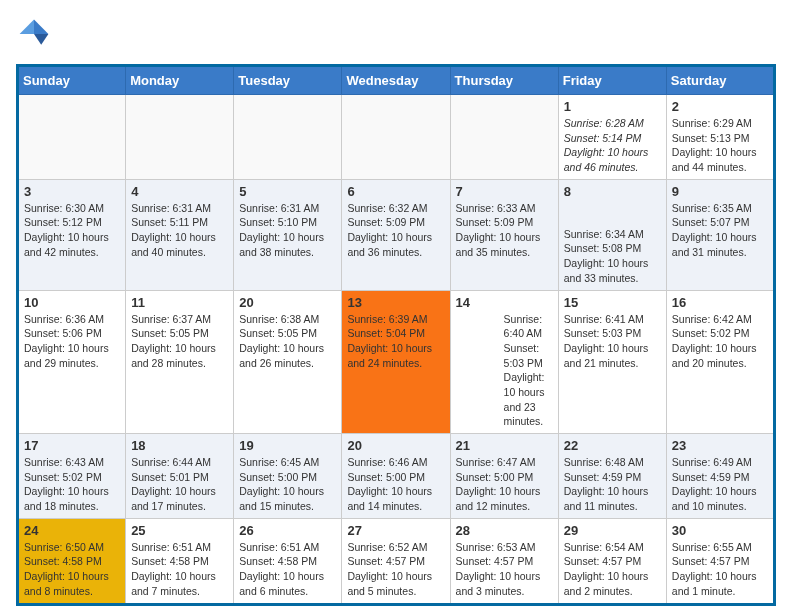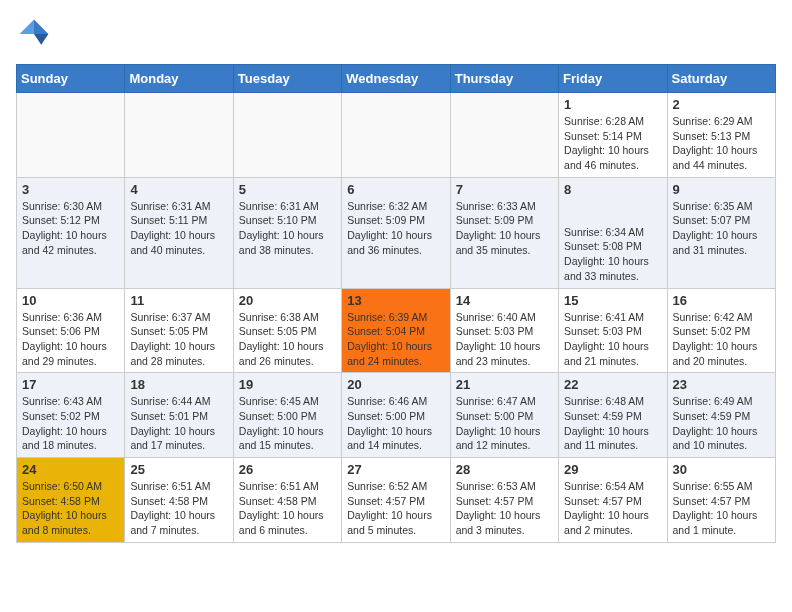--- a/index.html
+++ b/index.html
@@ -48,21 +48,21 @@
       font-weight: normal;
       color: #333;
     }
     .location {
       font-size: 16px;
       color: #555;
     }
     .calendar {
       width: 100%;
       border-collapse: collapse;
-      border: 1px solid #0369a1;
+      border: 3px solid #0369a1;
     }
     .calendar th {
       background-color: #3a7bc8;
       color: #fff;
       font-size: 13px;
       font-weight: bold;
       padding: 6px 4px;
       text-align: left;
       border: 1px solid #2d6ab0;
     }
@@ -132,21 +132,21 @@
   </thead>
   <tbody id="calendar-body">
   <tr>
         <td class="empty"></td>
         <td class="empty"></td>
         <td class="empty"></td>
         <td class="empty"></td>
         <td class="empty"></td>
         <td style="background: rgb(255, 255, 255);">
           <span class="day-number">1</span>
-          <div class="day-info" style="white-space: pre-line;">Sunrise: 6:28 AM
+          <div class="day-info" style="white-space: pre-line; font-style: italic;">Sunrise: 6:28 AM
 Sunset: 5:14 PM
 Daylight: 10 hours
 and 46 minutes.</div>
         </td>
         <td style="background: rgb(255, 255, 255);">
           <span class="day-number">2</span>
           <div class="day-info" style="white-space: pre-line;">Sunrise: 6:29 AM
 Sunset: 5:13 PM
 Daylight: 10 hours
 and 44 minutes.</div>
@@ -227,21 +227,21 @@
         </td>
         <td style="background: #f97316;">
           <span class="day-number">13</span>
           <div class="day-info" style="white-space: pre-line;">Sunrise: 6:39 AM
 Sunset: 5:04 PM
 Daylight: 10 hours
 and 24 minutes.</div>
         </td>
         <td style="background: rgb(255, 255, 255);">
           <span class="day-number">14</span>
-          <div class="day-info" style="white-space: pre-line;">Sunrise: 6:40 AM
+          <div class="day-info" style="white-space: pre-line; margin-left: 48px;">Sunrise: 6:40 AM
 Sunset: 5:03 PM
 Daylight: 10 hours
 and 23 minutes.</div>
         </td>
         <td style="background: rgb(255, 255, 255);">
           <span class="day-number">15</span>
           <div class="day-info" style="white-space: pre-line;">Sunrise: 6:41 AM
 Sunset: 5:03 PM
 Daylight: 10 hours
 and 21 minutes.</div>

